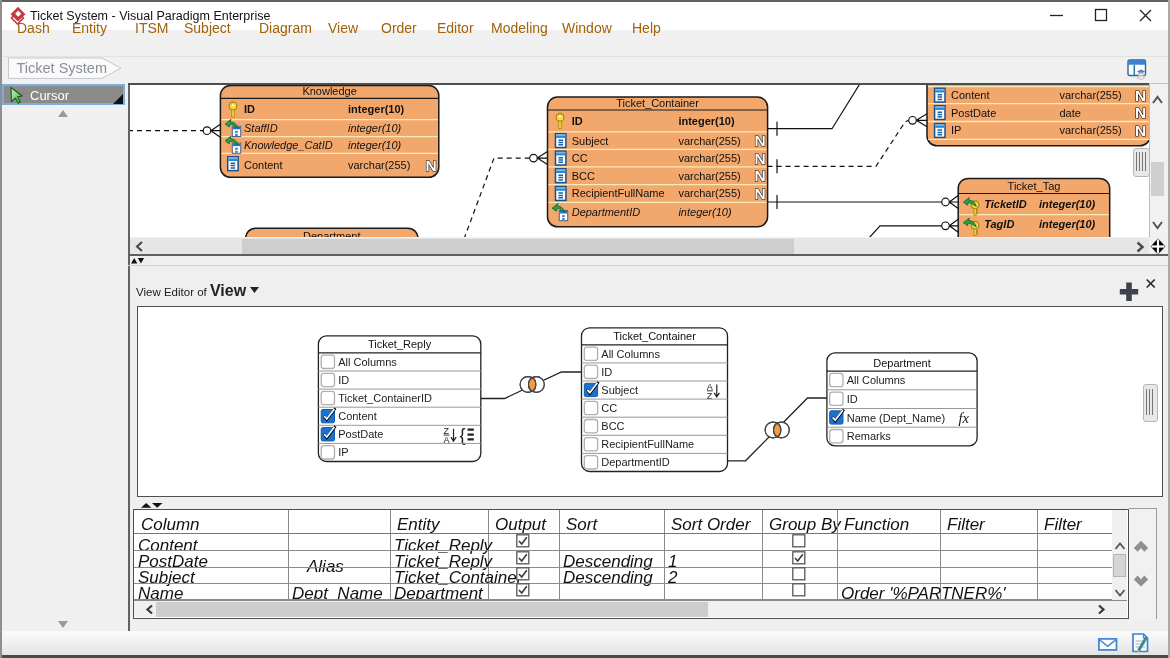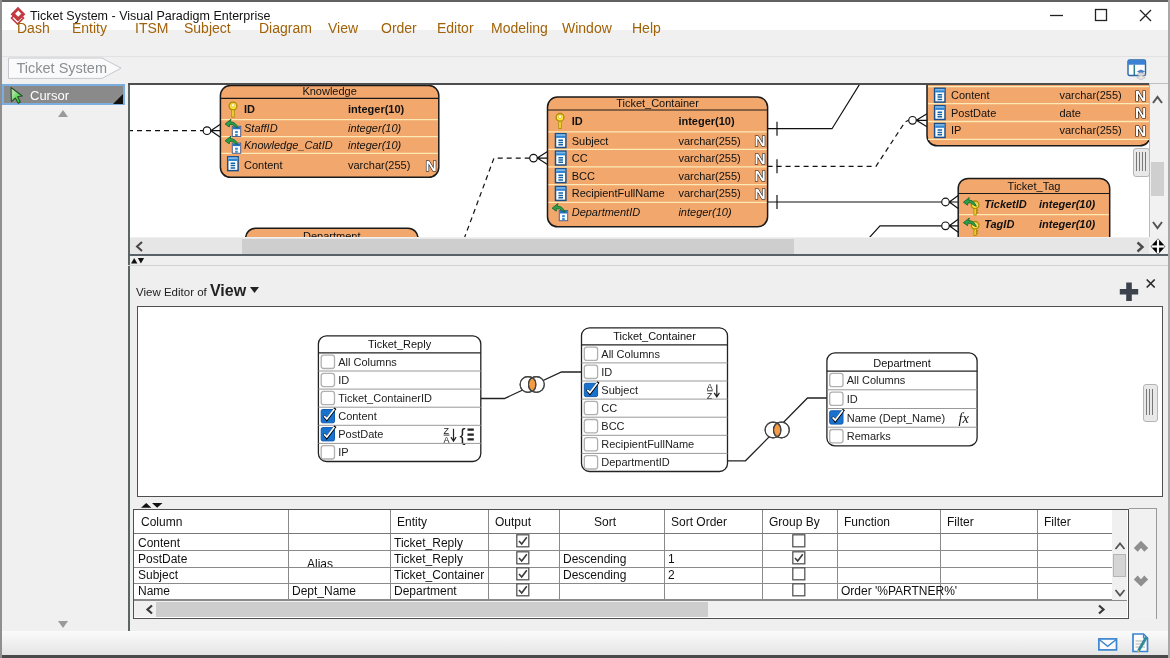--- a/index.html
+++ b/index.html
@@ -427,30 +427,30 @@
 <svg class="abs" style="left:1145px;top:388px" width="10" height="28">
   <path d="M1.5 1 V27 M4.5 1 V27 M7.5 1 V27" stroke="#777" stroke-width="1"></path>
 </svg>
 
 <svg class="abs" style="left:141px;top:503px" width="23" height="6">
   <path d="M5.2 0 L10.4 4.7 L0 4.7 Z" fill="#111"></path>
   <path d="M11 0 L21.5 0 L16.2 4.7 Z" fill="#111"></path>
 </svg>
 
 <div class="abs" id="grid" style="left:133px;top:509px;width:996px;height:110px;border:1.5px solid #4f4f4f;box-sizing:border-box;background:#fff;">
-    <div style="position:absolute;left:0;top:0;width:993px;height:107px;background:#fff;font-size:12px;color:#111;">
+    <div style="position:absolute;left:0;top:0;width:993px;height:107px;background:#fff;font-size:17px;color:#111;font-style:italic;">
       <div style="position:absolute;left:7px;top:5px;">Column</div>
       <div style="position:absolute;left:154px;top:0;width:1px;height:90px;background:#8a8a8a;"></div>
       <div style="position:absolute;left:173px;top:5px;margin-top:42px;">Alias</div>
       <div style="position:absolute;left:256px;top:0;width:1px;height:90px;background:#8a8a8a;"></div>
       <div style="position:absolute;left:263px;top:5px;">Entity</div>
       <div style="position:absolute;left:354px;top:0;width:1px;height:90px;background:#8a8a8a;"></div>
       <div style="position:absolute;left:361px;top:5px;">Output</div>
       <div style="position:absolute;left:425px;top:0;width:1px;height:90px;background:#8a8a8a;"></div>
-      <div style="position:absolute;left:432px;top:5px;margin-left:28px;">Sort</div>
+      <div style="position:absolute;left:432px;top:5px;">Sort</div>
       <div style="position:absolute;left:530px;top:0;width:1px;height:90px;background:#8a8a8a;"></div>
       <div style="position:absolute;left:537px;top:5px;">Sort Order</div>
       <div style="position:absolute;left:628px;top:0;width:1px;height:90px;background:#8a8a8a;"></div>
       <div style="position:absolute;left:635px;top:5px;">Group By</div>
       <div style="position:absolute;left:703px;top:0;width:1px;height:90px;background:#8a8a8a;"></div>
       <div style="position:absolute;left:710px;top:5px;">Function</div>
       <div style="position:absolute;left:806px;top:0;width:1px;height:90px;background:#8a8a8a;"></div>
       <div style="position:absolute;left:813px;top:5px;">Filter</div>
       <div style="position:absolute;left:903px;top:0;width:1px;height:90px;background:#8a8a8a;"></div>
       <div style="position:absolute;left:910px;top:5px;">Filter</div>

